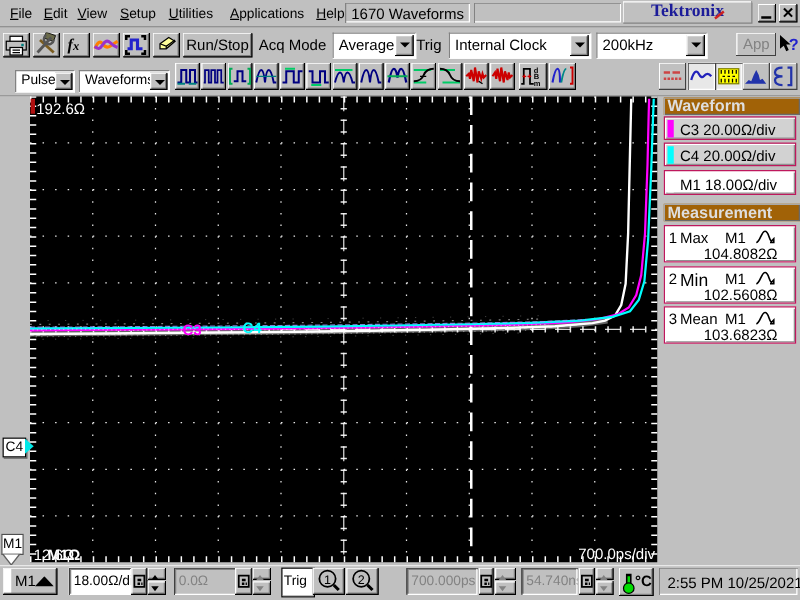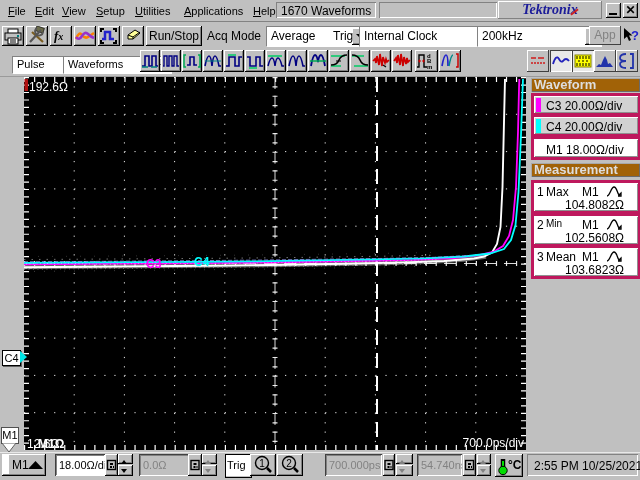--- a/index.html
+++ b/index.html
@@ -3,21 +3,21 @@
 <meta charset="utf-8">
 <style>
 html,body{margin:0;padding:0;}
 body{width:640px;height:480px;position:relative;overflow:hidden;
   background:#c0c0c0;font-family:"Liberation Sans",sans-serif;font-size:11px;color:#000;}
 .abs{position:absolute;}
 .raised2{box-shadow:inset -1px -1px 0 #828282, inset 1px 1px 0 #fff;}
 .sunken{box-shadow:inset 1px 1px 0 #828282, inset -1px -1px 0 #fff;}
 u{text-decoration:underline;}
 .menuitem{position:absolute;top:5px;font-size:11px;}
-.combo{position:absolute;background:#fff;border:1px solid;border-color:#828282 #fff #fff #828282;padding-left:36px;}
+.combo{position:absolute;background:#fff;border:1px solid;border-color:#828282 #fff #fff #828282;}
 .combo .ctext{position:absolute;left:4px;top:2px;font-size:12px;white-space:nowrap;}
 .combo .carw{position:absolute;right:1px;top:1px;bottom:1px;width:15px;background:#c0c0c0;
   box-shadow:inset -1px -1px 0 #000, inset 1px 1px 0 #fff, inset -2px -2px 0 #828282;}
 .combo .carw:after{content:"";position:absolute;left:4px;top:6px;border:4px solid transparent;border-top:4px solid #000;}
 .tbtn{position:absolute;background:#c0c0c0;box-shadow:inset -1px -1px 0 #000, inset 1px 1px 0 #fff, inset -2px -2px 0 #828282;}
 .tbtn2{position:absolute;background:#c0c0c0;box-shadow:inset -1px -1px 0 #404040, inset 1px 1px 0 #fff;}
 .pressed{background:#e8e8e8;box-shadow:inset 1px 1px 0 #404040, inset -1px -1px 0 #fff;}
 .spin{position:absolute;width:13px;height:21px;}
 .spin .up,.spin .dn{position:absolute;left:0;width:13px;height:10px;background:#c0c0c0;
  box-shadow:inset -1px -1px 0 #000, inset 1px 1px 0 #fff, inset -2px -2px 0 #828282;}
@@ -26,21 +26,21 @@
 .spin .up:after{content:"";position:absolute;left:3px;top:3px;border:3px solid transparent;border-bottom:4px solid #000;}
 .spin .dn:after{content:"";position:absolute;left:3px;top:4px;border:3px solid transparent;border-top:4px solid #000;}
 .spin.dis .up:after{border-bottom-color:#828282;}
 .spin.dis .dn:after{border-top-color:#828282;}
 .kpad{position:absolute;width:13px;height:21px;background:#c0c0c0;
  box-shadow:inset -1px -1px 0 #000, inset 1px 1px 0 #fff, inset -2px -2px 0 #828282;}
 .field{position:absolute;height:21px;background:#fff;overflow:hidden;box-shadow:inset 1px 1px 0 #404040, inset -1px -1px 0 #fff, inset 2px 2px 0 #828282;}
 .field .ftext{position:absolute;left:4px;top:5px;font-size:11px;white-space:nowrap;overflow:hidden;}
 .dis{background:#c0c0c0;}
 .dis .ftext{color:#828282;}
-.panelbtn{position:absolute;left:531px;width:104px;background:#d2d2d2;border:3px solid #be185d;
+.panelbtn{position:absolute;left:531px;width:104px;background:#d2d2d2;border:1px solid #be185d;
  box-shadow:inset 1px 1px 0 #fff, inset -1px -1px 0 #909090;}
 .phead{position:absolute;left:531px;width:106px;height:14px;background:#a16207;
  color:#dedede;font-weight:bold;font-size:13px;padding-left:3px;line-height:14px;
  box-shadow:inset 1px 1px 0 #a8a8a8, inset -1px -1px 0 #6a6a6a;}
 </style>
 </head>
 <body>
 
 <div class="abs" style="left:0;top:0;width:640px;height:21px;background:#c0c0c0;border-bottom:1px solid #828282;">
   <span class="menuitem" style="left:8px;"><u>F</u>ile</span>
@@ -48,21 +48,21 @@
   <span class="menuitem" style="left:62px;"><u>V</u>iew</span>
   <span class="menuitem" style="left:96px;"><u>S</u>etup</span>
   <span class="menuitem" style="left:135px;"><u>U</u>tilities</span>
   <span class="menuitem" style="left:184px;"><u>A</u>pplications</span>
   <span class="menuitem" style="left:253px;"><u>H</u>elp</span>
   <div class="abs sunken" style="left:276px;top:2px;width:100px;height:16px;">
       <span style="position:absolute;left:5px;top:2px;font-size:12px;">1670 Waveforms</span>
     </div>
   <div class="abs sunken" style="left:379px;top:2px;width:118px;height:16px;"></div>
   <div class="abs raised2" style="left:498px;top:1px;width:104px;height:18px;text-align:center;">
-    <span style="font-family:'Liberation Serif',serif;font-weight:bold;font-size:14px;color:#1c1c99;letter-spacing:0px;line-height:18px;font-style:italic;">Tektroni<span style="position:relative;">x<span style="position:absolute;left:-1px;top:9px;width:9px;height:0;border-top:2px solid #cc2222;transform:rotate(-38deg);"></span></span></span>
+    <span style="font-family:'Liberation Serif',serif;font-weight:bold;font-size:14px;color:#1c1c99;letter-spacing:0px;line-height:18px;">Tektroni<span style="position:relative;">x<span style="position:absolute;left:-1px;top:9px;width:9px;height:0;border-top:2px solid #cc2222;transform:rotate(-38deg);"></span></span></span>
   </div>
   <div class="abs tbtn" style="left:606px;top:3px;width:15px;height:15px;">
       <div class="abs" style="left:3px;top:10px;width:8px;height:2px;background:#000;"></div>
     </div>
   <div class="abs tbtn" style="left:623px;top:3px;width:15px;height:15px;font-weight:bold;font-size:12px;text-align:center;line-height:14px;">✕</div>
 </div>
 
 <div class="abs" style="left:0;top:22px;width:640px;height:25px;background:#c0c0c0;"></div>
 <div class="tbtn" style="left:2px;top:26px;width:22px;height:20px;">
  <svg width="22" height="20" style="position:absolute;left:0;top:0;">
@@ -339,21 +339,21 @@
   <span class="abs" style="left:3px;top:2px;font-size:12px;">1</span>
   <span class="abs" style="left:12px;top:2px;font-size:12px;">Max</span>
   <span class="abs" style="left:48px;top:2px;font-size:12px;">M1</span>
   <svg class="abs" style="left:72px;top:2px;" width="20" height="13">
       <path d="M1 11 C4 11 5 2 8 2 C11 2 11 8 13 10 L15 8 15 11 12 11" fill="none" stroke="#000" stroke-width="1.3"></path>
     </svg>
   <span class="abs" style="left:31px;top:15px;font-size:12px;">104.8082Ω</span>
 </div>
 <div class="panelbtn" style="top:213px;height:28px;background:#fff;">
   <span class="abs" style="left:3px;top:2px;font-size:12px;">2</span>
-  <span class="abs" style="left:12px;top:2px;font-size:10px;">Min</span>
+  <span class="abs" style="left:12px;top:2px;font-size:14px;">Min</span>
   <span class="abs" style="left:48px;top:2px;font-size:12px;">M1</span>
   <svg class="abs" style="left:72px;top:2px;" width="20" height="13">
       <path d="M1 11 C4 11 5 2 8 2 C11 2 11 8 13 10 L15 8 15 11 12 11" fill="none" stroke="#000" stroke-width="1.3"></path>
     </svg>
   <span class="abs" style="left:31px;top:15px;font-size:12px;">102.5608Ω</span>
 </div>
 <div class="panelbtn" style="top:245px;height:28px;background:#fff;">
   <span class="abs" style="left:3px;top:2px;font-size:12px;">3</span>
   <span class="abs" style="left:12px;top:2px;font-size:12px;">Mean</span>
   <span class="abs" style="left:48px;top:2px;font-size:12px;">M1</span>

